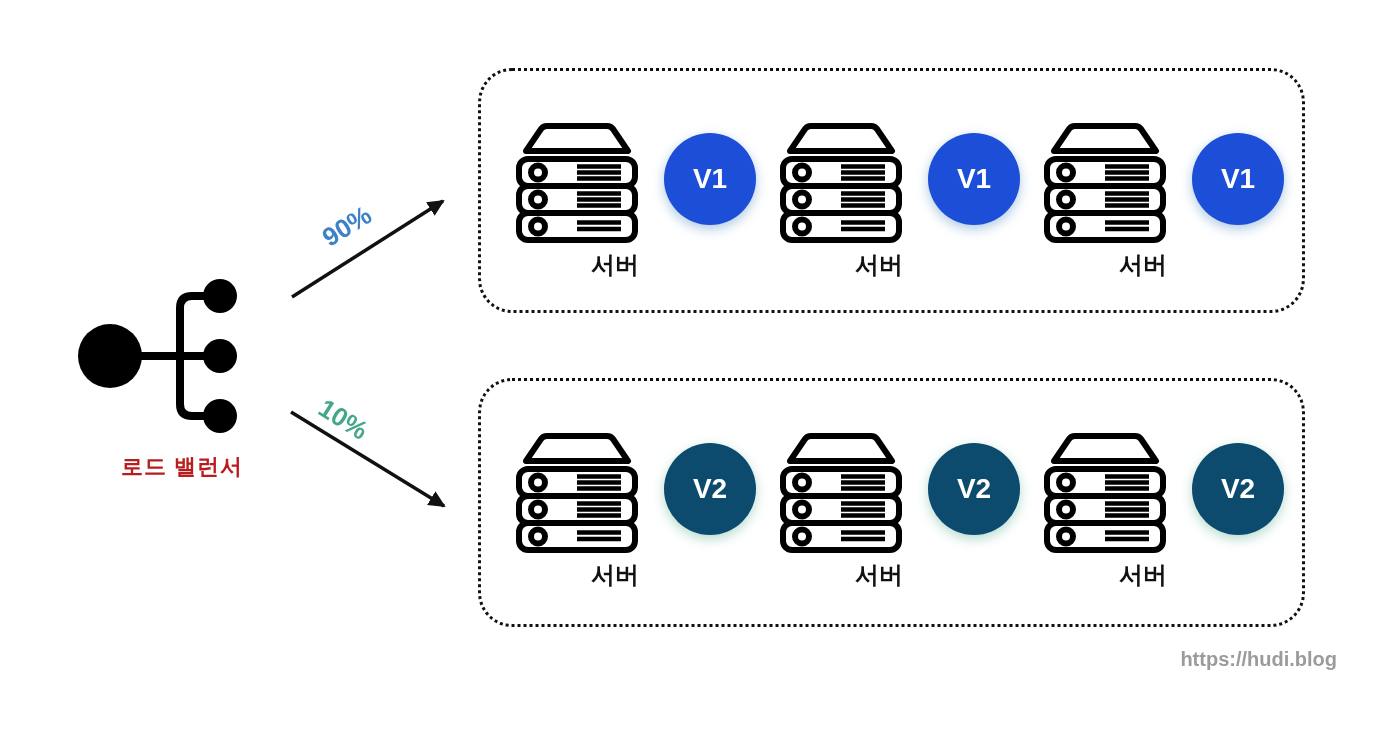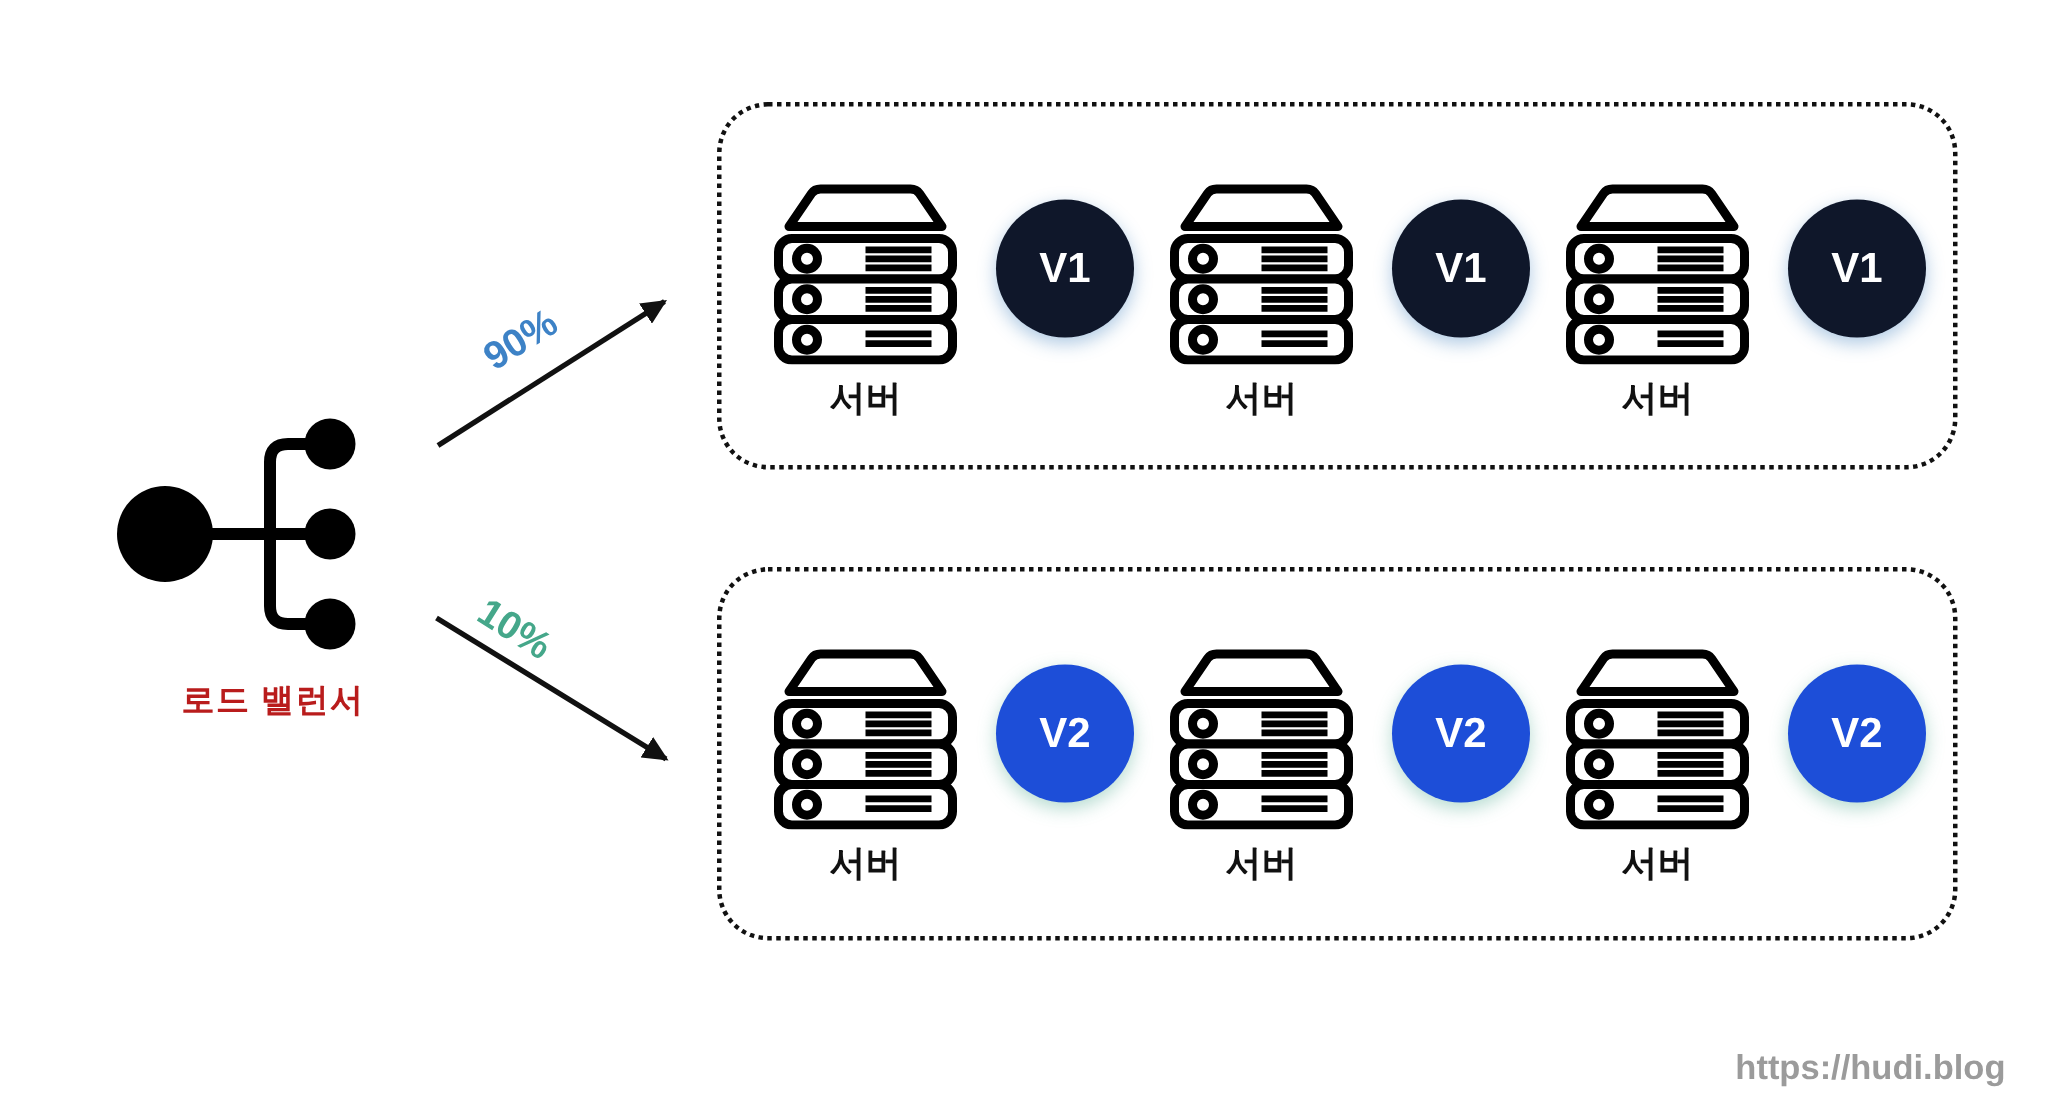--- a/index.html
+++ b/index.html
@@ -41,35 +41,35 @@
   }
   #group-v1 { top: 68px; }
   #group-v2 { top: 378px; height: 249px; }
 
   .row { display: flex; align-items: flex-start; padding: 50px 0 0 34px; gap: 23px; }
   .cell { display: flex; align-items: flex-start; }
   .server-col { position: relative; width: 124px; }
   .server-svg { display: block; width: 124px; height: 122px; }
   .server-label {
     position: absolute; top: 128px; left: 0; width: 100%;
-    text-align: center; font-size: 24px; font-weight: bold; color: #111;
+    text-align: right; font-size: 24px; font-weight: bold; color: #111;
   }
   .badge {
     width: 92px; height: 92px; border-radius: 50%;
     margin-left: 25px; margin-top: 12px;
     display: flex; align-items: center; justify-content: center;
     color: #ffffff; font-size: 28px; font-weight: bold;
   }
-  #group-v1 .badge { background: #0f172a; box-shadow: 0 4px 12px rgba(52,120,184,0.40); }
-  #group-v2 .badge { background: #1d4ed8; box-shadow: 0 4px 12px rgba(70,165,138,0.40); }
+  #group-v1 .badge { background: #1d4ed8; box-shadow: 0 4px 12px rgba(52,120,184,0.40); }
+  #group-v2 .badge { background: #0c4a6e; box-shadow: 0 4px 12px rgba(70,165,138,0.40); }
 
   
   #watermark {
-    position: absolute; top: 698px; right: 43px;
-    font-size: 23px; font-weight: bold; color: #9b9b9b;
+    position: absolute; top: 648px; right: 43px;
+    font-size: 20px; font-weight: bold; color: #9b9b9b;
   }
 </style>
 </head>
 <body>
 
 <div id="canvas">
 
   <svg id="arrows" viewBox="0 0 1380 740">
     <defs>
       <marker id="arrowhead" markerUnits="userSpaceOnUse" markerWidth="18" markerHeight="16" refX="15" refY="8" orient="auto">

